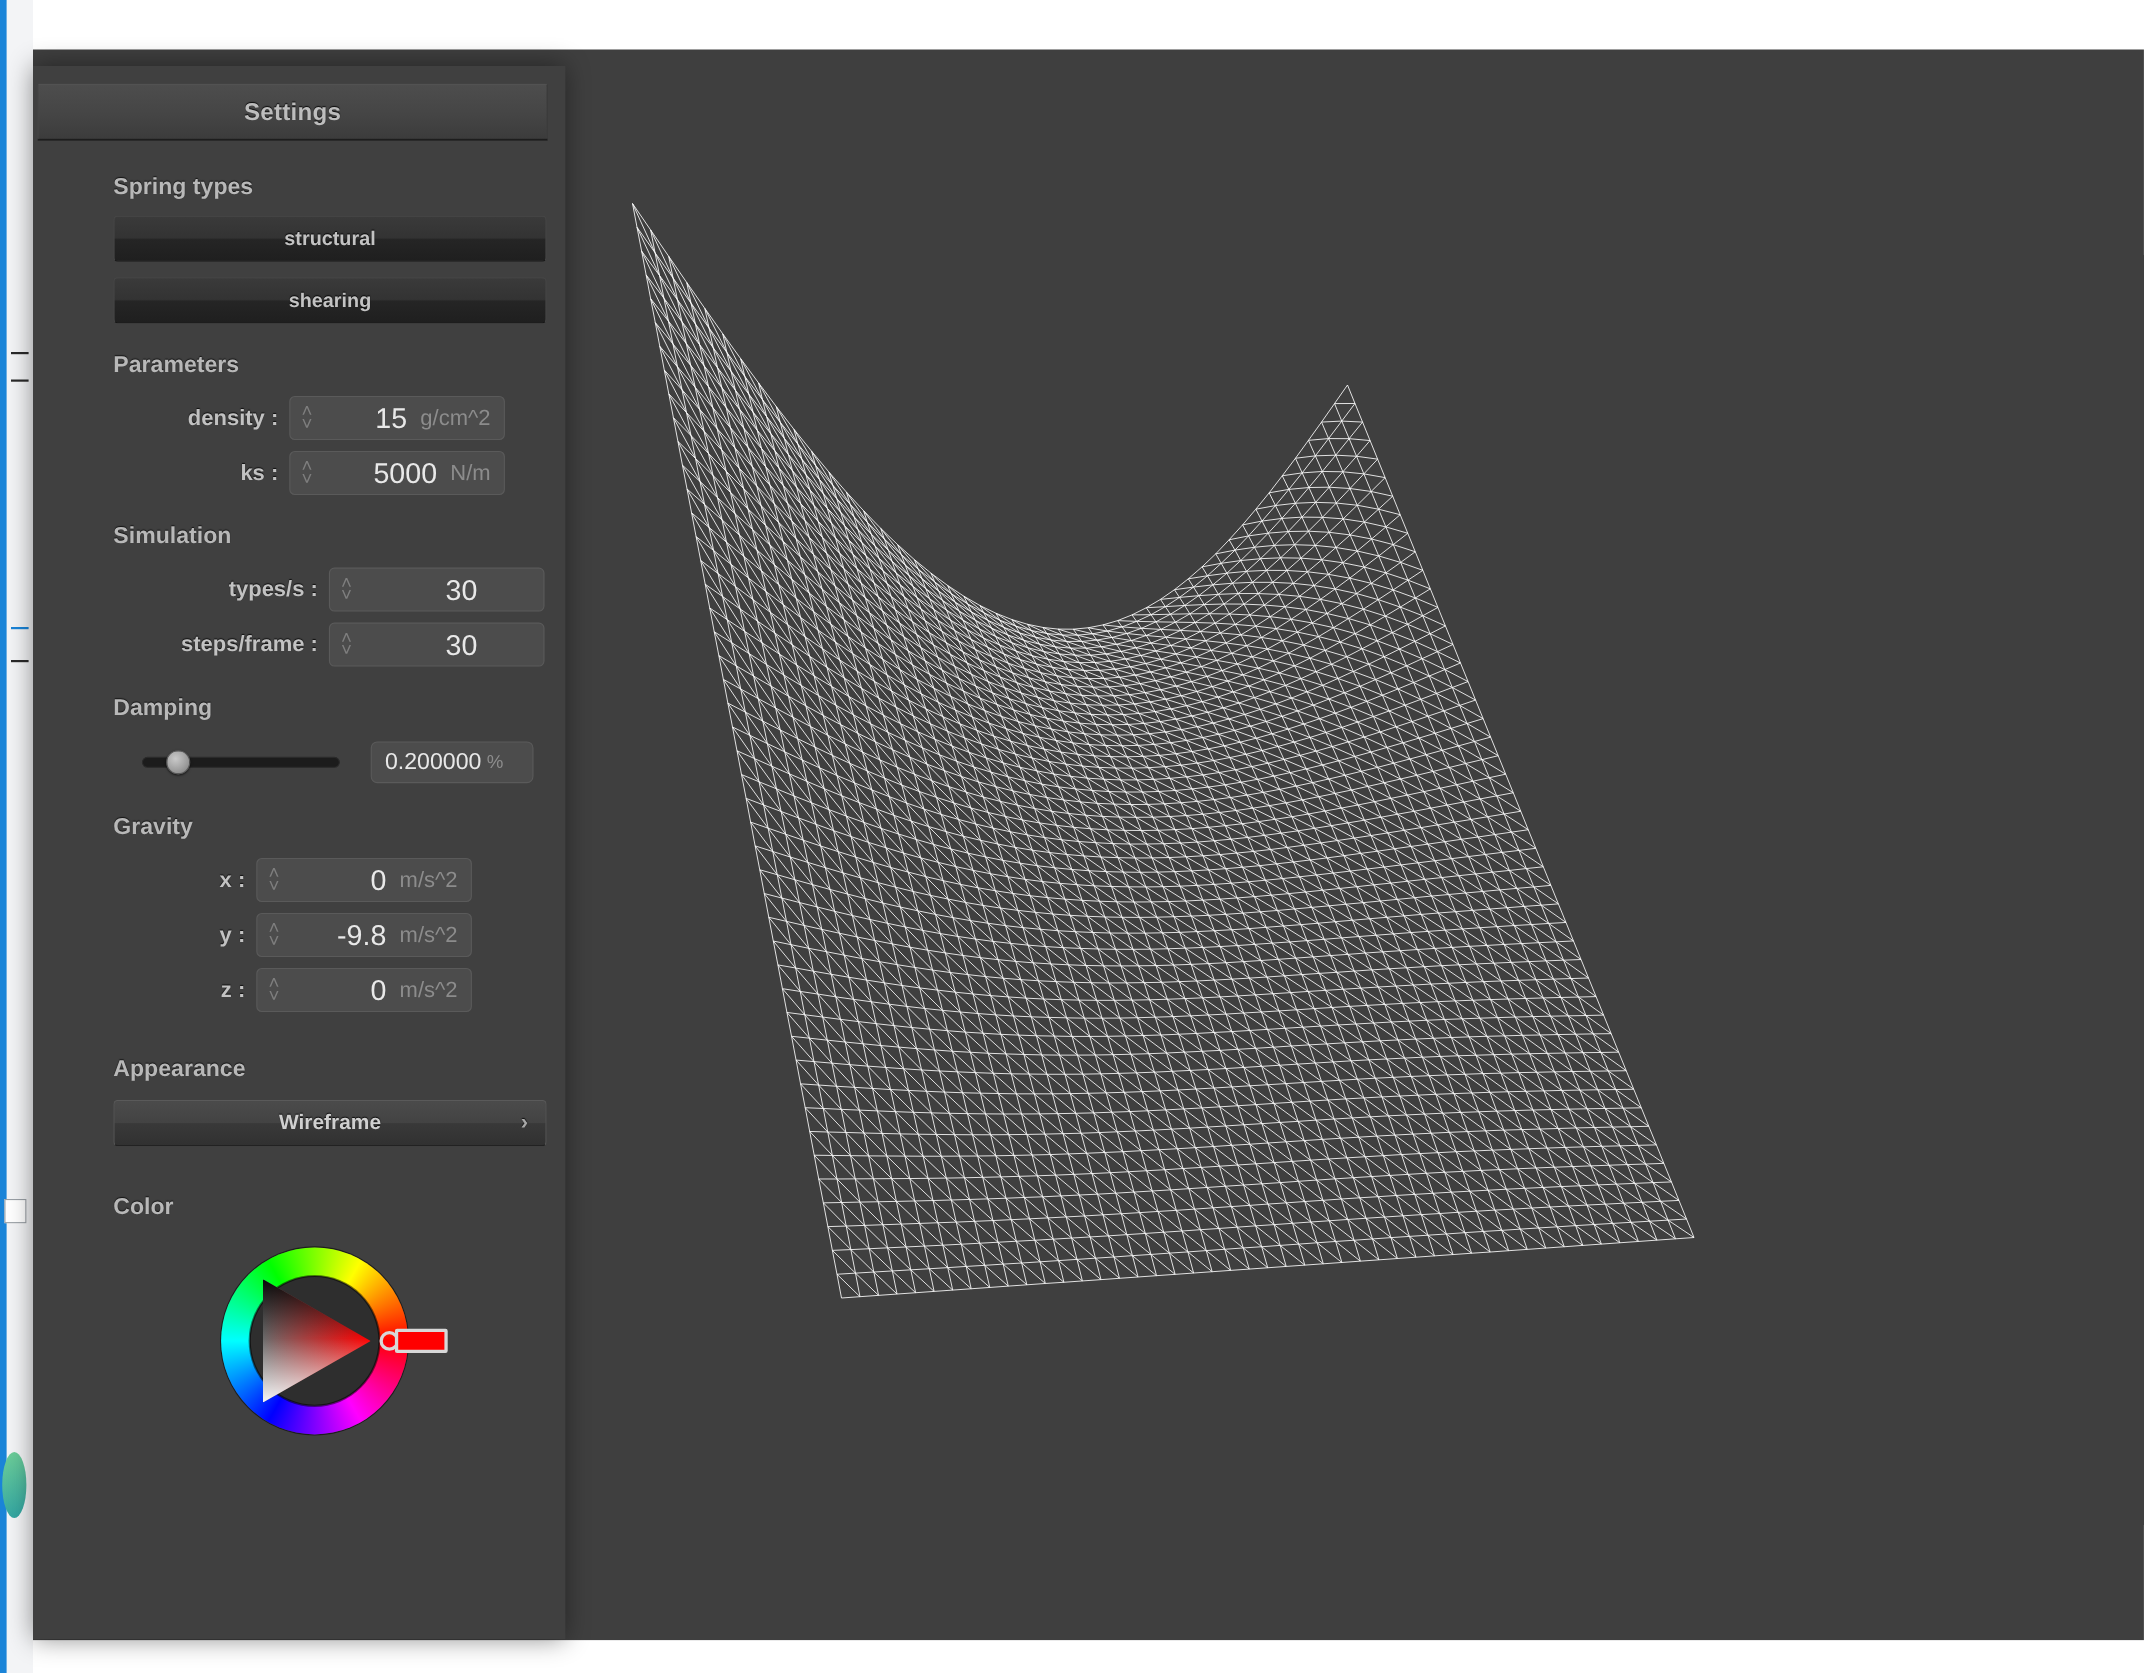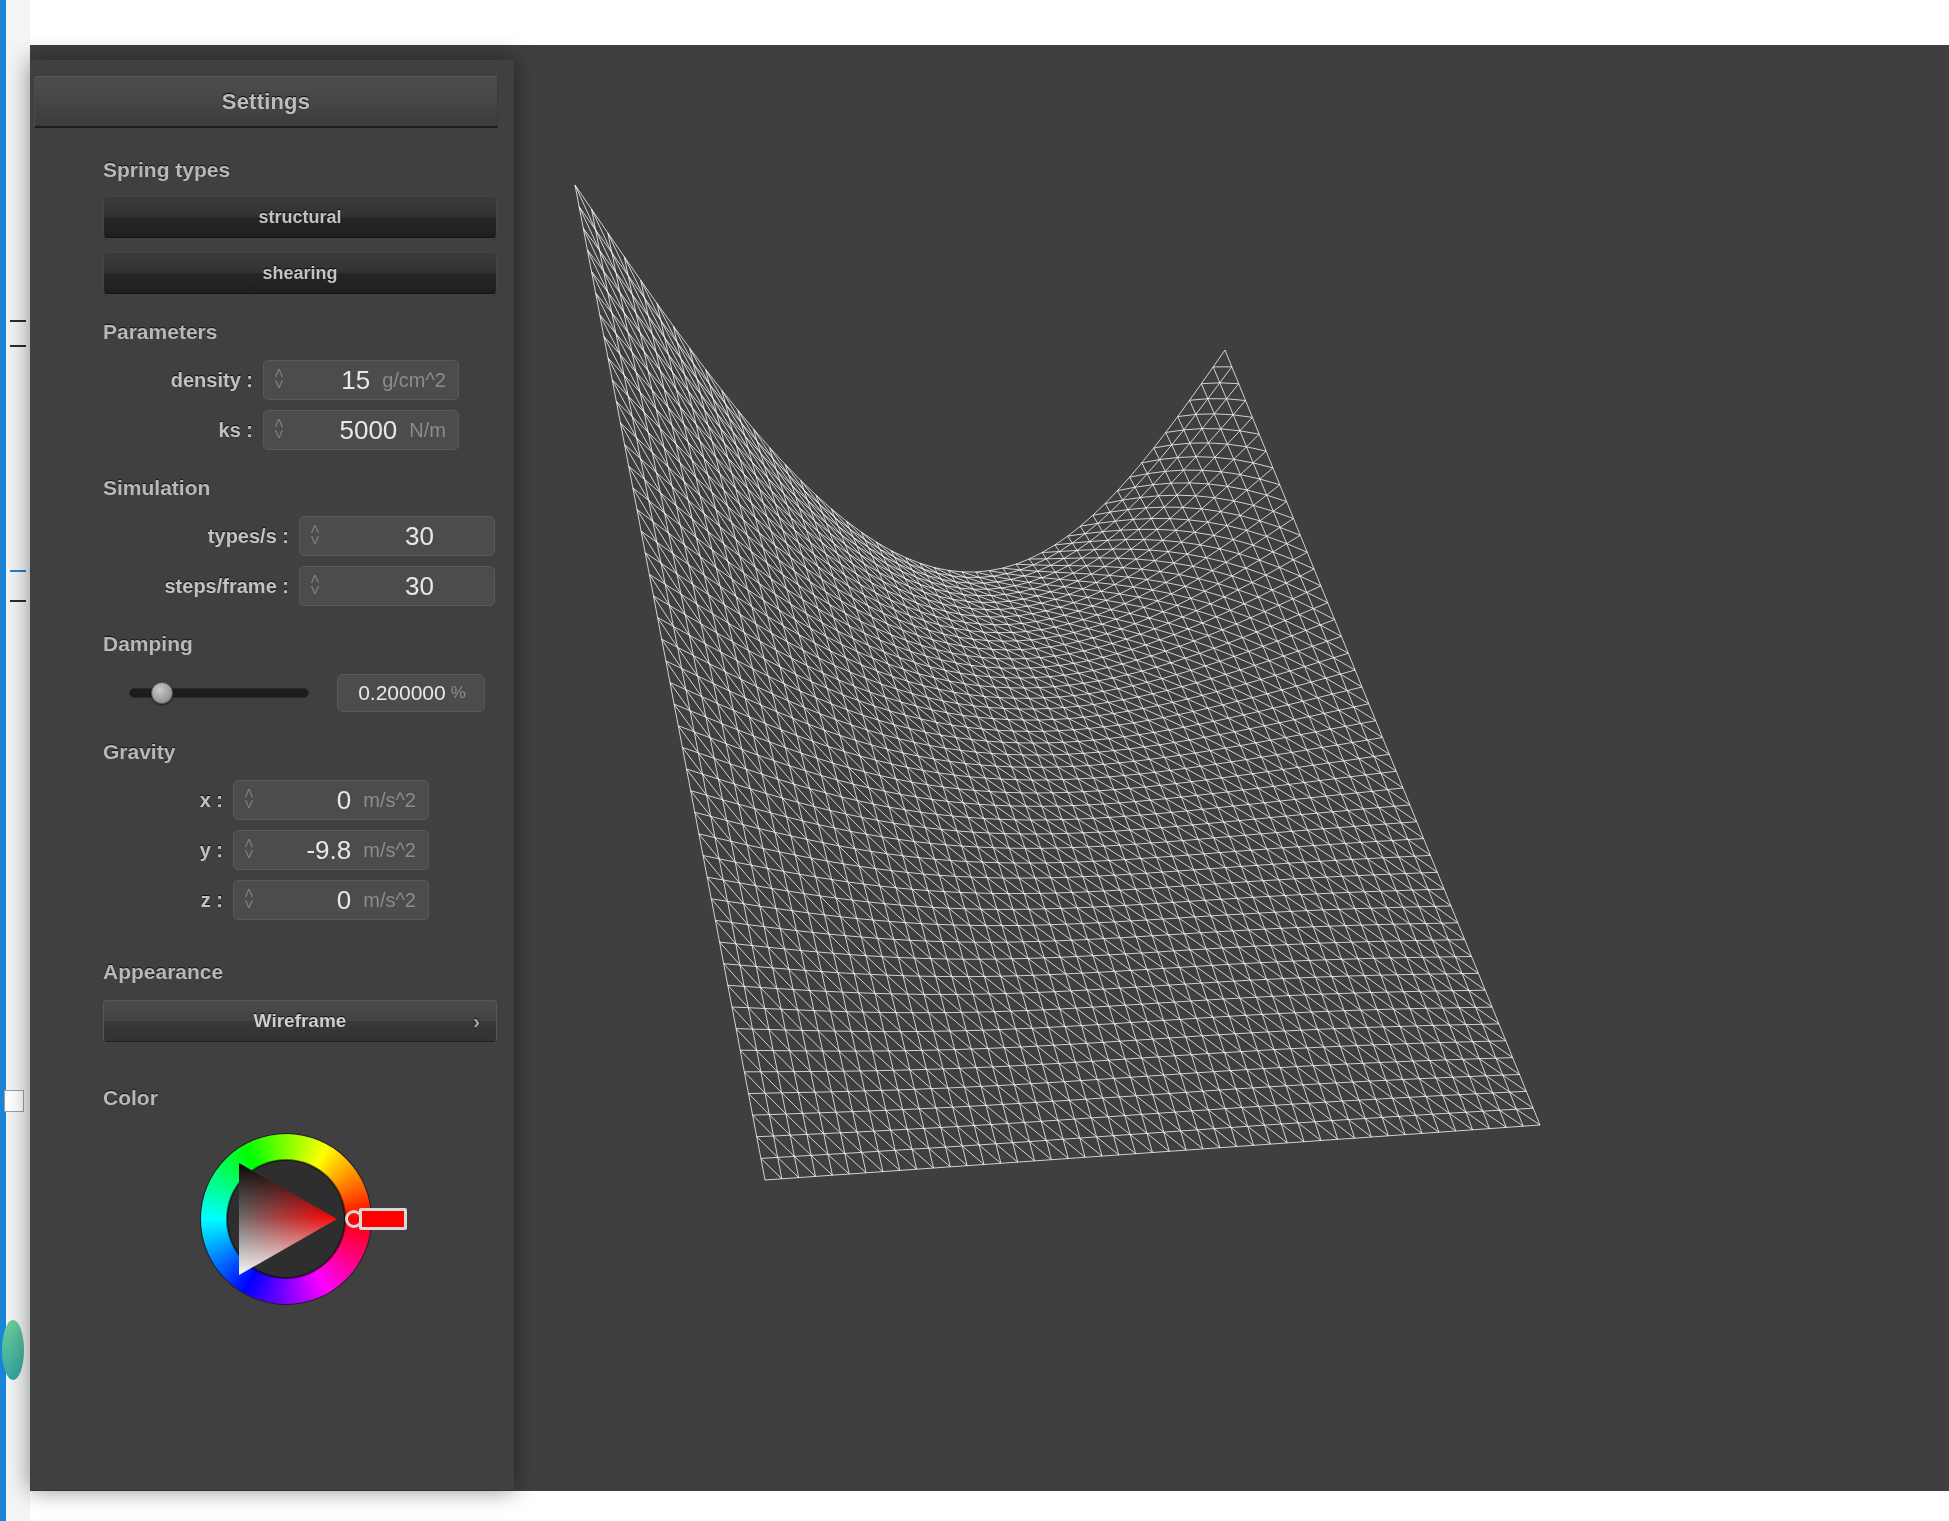--- a/index.html
+++ b/index.html
@@ -211,21 +211,21 @@
     box-shadow: 0 1px 2px rgba(0,0,0,0.6);
     cursor: grab;
   }
   .damping-box {
     height: 38px;
     background: #4c4c4c;
     border: 1px solid #5a5a5a;
     border-radius: 6px;
     display: flex;
     align-items: center;
-    justify-content: center;
+    justify-content: flex-start;
     padding: 0 10px 0 12px;
     cursor: text;
   }
   .damping-value { color: #e8e8e8; font-size: 21px; }
   .damping-unit { color: #8c8c8c; font-size: 17px; padding-left: 5px; }
 
   
   .combo-btn {
     position: relative;
     width: 394px;

